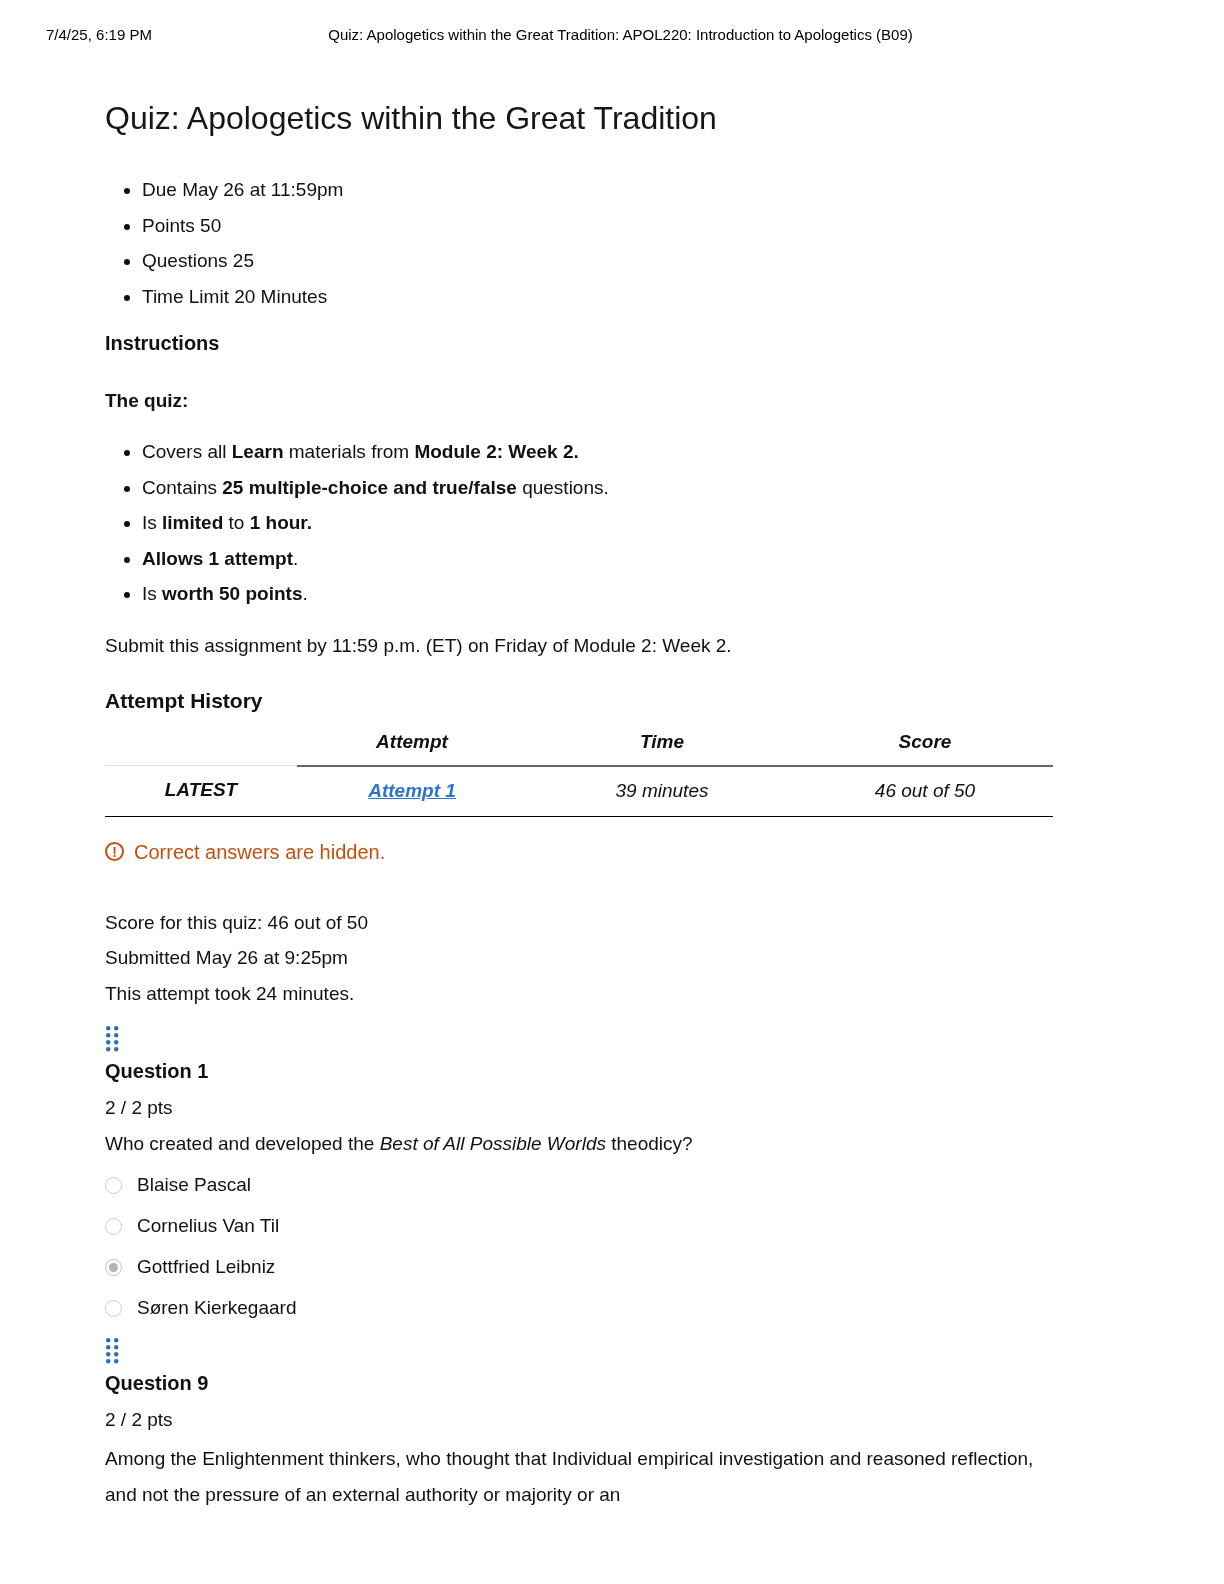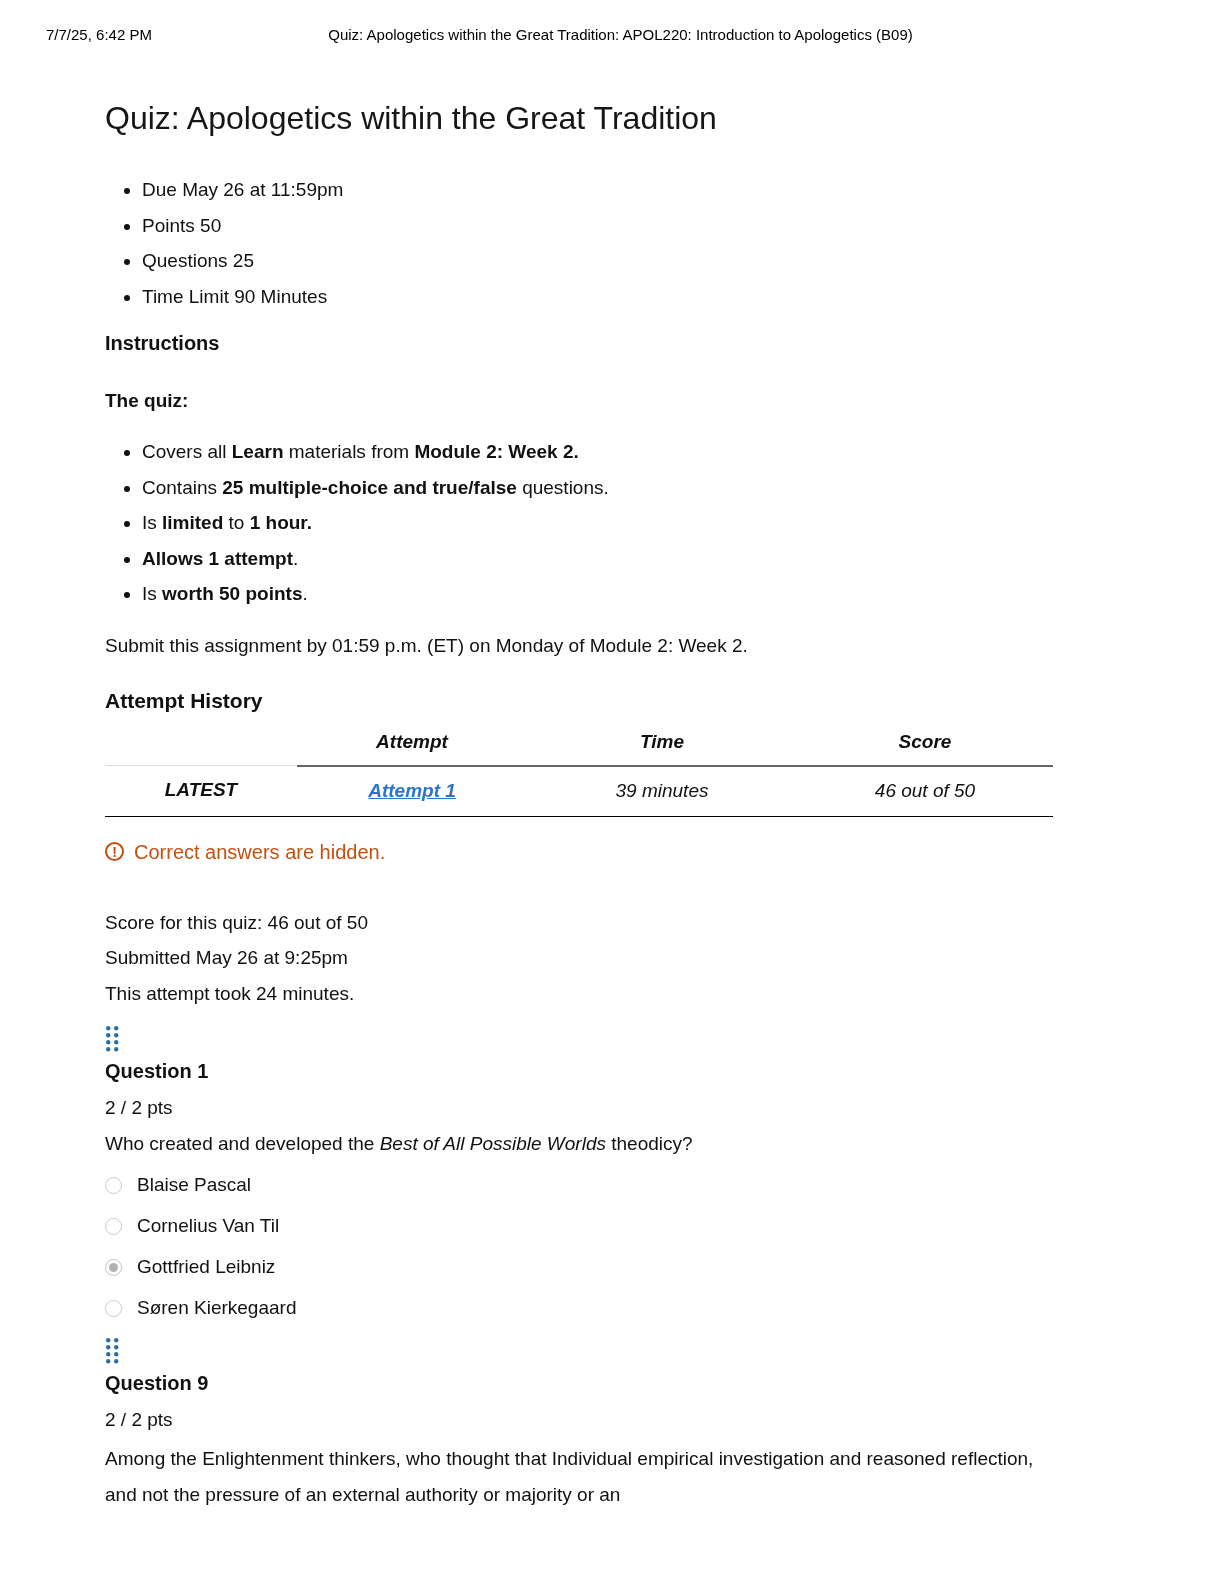--- a/index.html
+++ b/index.html
@@ -85,48 +85,48 @@
   .radio.selected::after{
     content:"";position:absolute;left:50%;top:50%;width:9px;height:9px;margin:-4.5px 0 0 -4.5px;
     border-radius:50%;background:#b3b3b3;
   }
   .opt-label{font-size:19px;margin-left:15px;line-height:24px;}
 </style>
 </head>
 <body>
 
 <header class="print-header">
-  <span class="ts">7/7/25, 6:42 PM</span>
+  <span class="ts">7/4/25, 6:19 PM</span>
   <span class="doc-title">Quiz: Apologetics within the Great Tradition: APOL220: Introduction to Apologetics (B09)</span>
 </header>
 
 <main>
 
   <h1 class="quiz-title">Quiz: Apologetics within the Great Tradition</h1>
 
   <ul class="meta-list">
     <li>Due May 26 at 11:59pm</li>
     <li>Points 50</li>
     <li>Questions 25</li>
-    <li>Time Limit 90 Minutes</li>
+    <li>Time Limit 20 Minutes</li>
   </ul>
 
   <h2 class="instructions">Instructions</h2>
 
   <p class="the-quiz">The quiz:</p>
 
   <ul class="quiz-bullets">
     <li><span>Covers all </span><b>Learn</b><span> materials from </span><b>Module 2: Week 2.</b></li>
     <li><span>Contains </span><b>25 multiple-choice and true/false</b><span> questions.</span><b></b></li>
     <li><span>Is </span><b>limited</b><span> to </span><b>1 hour.</b></li>
     <li><span></span><b>Allows 1 attempt</b><span>.</span><b></b></li>
     <li><span>Is </span><b>worth 50 points</b><span>.</span><b></b></li>
   </ul>
 
-  <p class="submit-note">Submit this assignment by 01:59 p.m. (ET) on Monday of Module 2: Week 2.</p>
+  <p class="submit-note">Submit this assignment by 11:59 p.m. (ET) on Friday of Module 2: Week 2.</p>
 
   <h2 class="attempt-history">Attempt History</h2>
 
   <table class="attempts">
     <colgroup>
         <col class="c0">
         <col class="c1">
         <col class="c2">
         <col class="c3">
       </colgroup>

